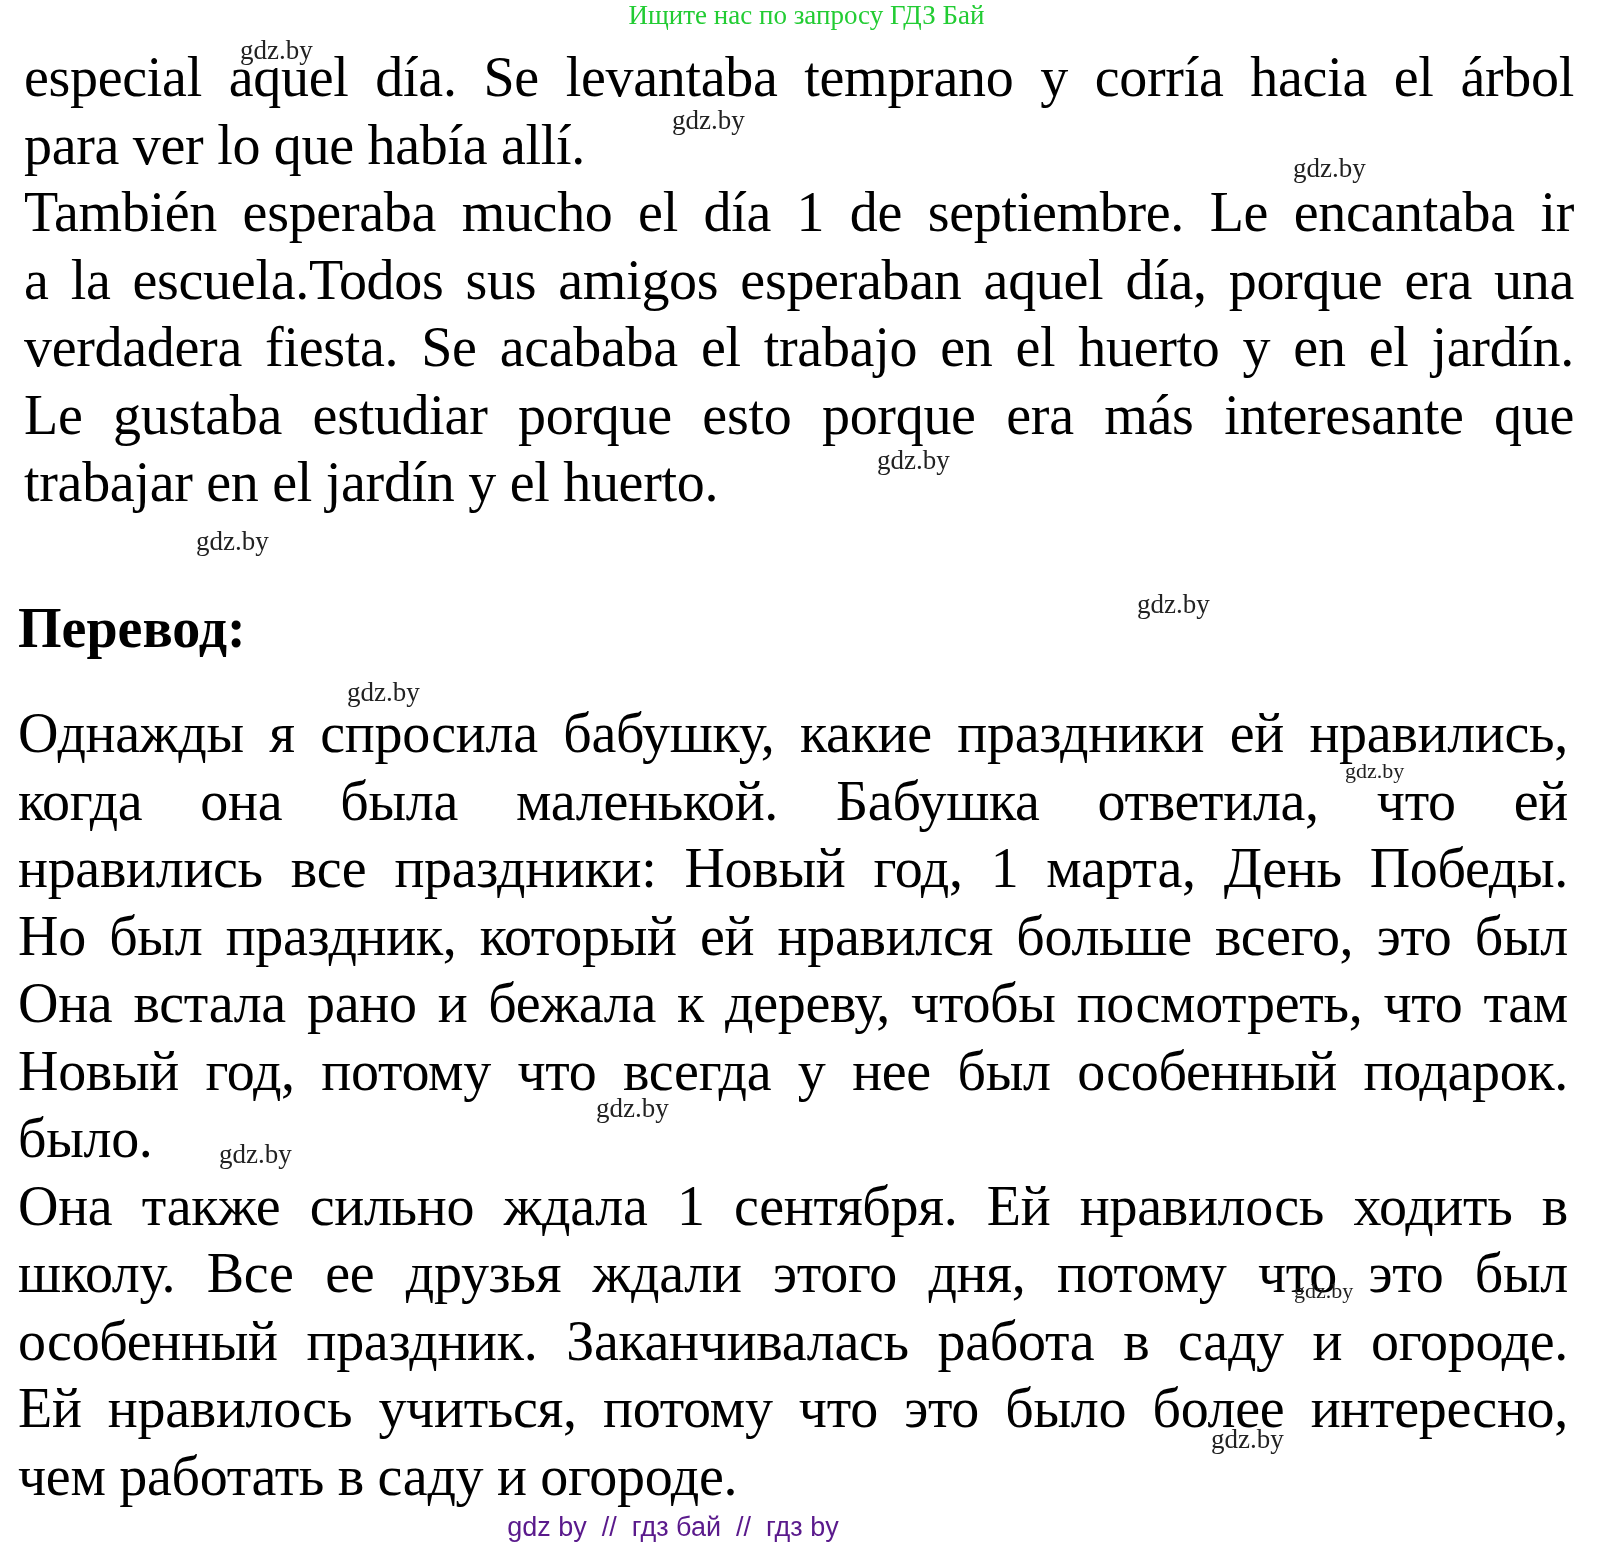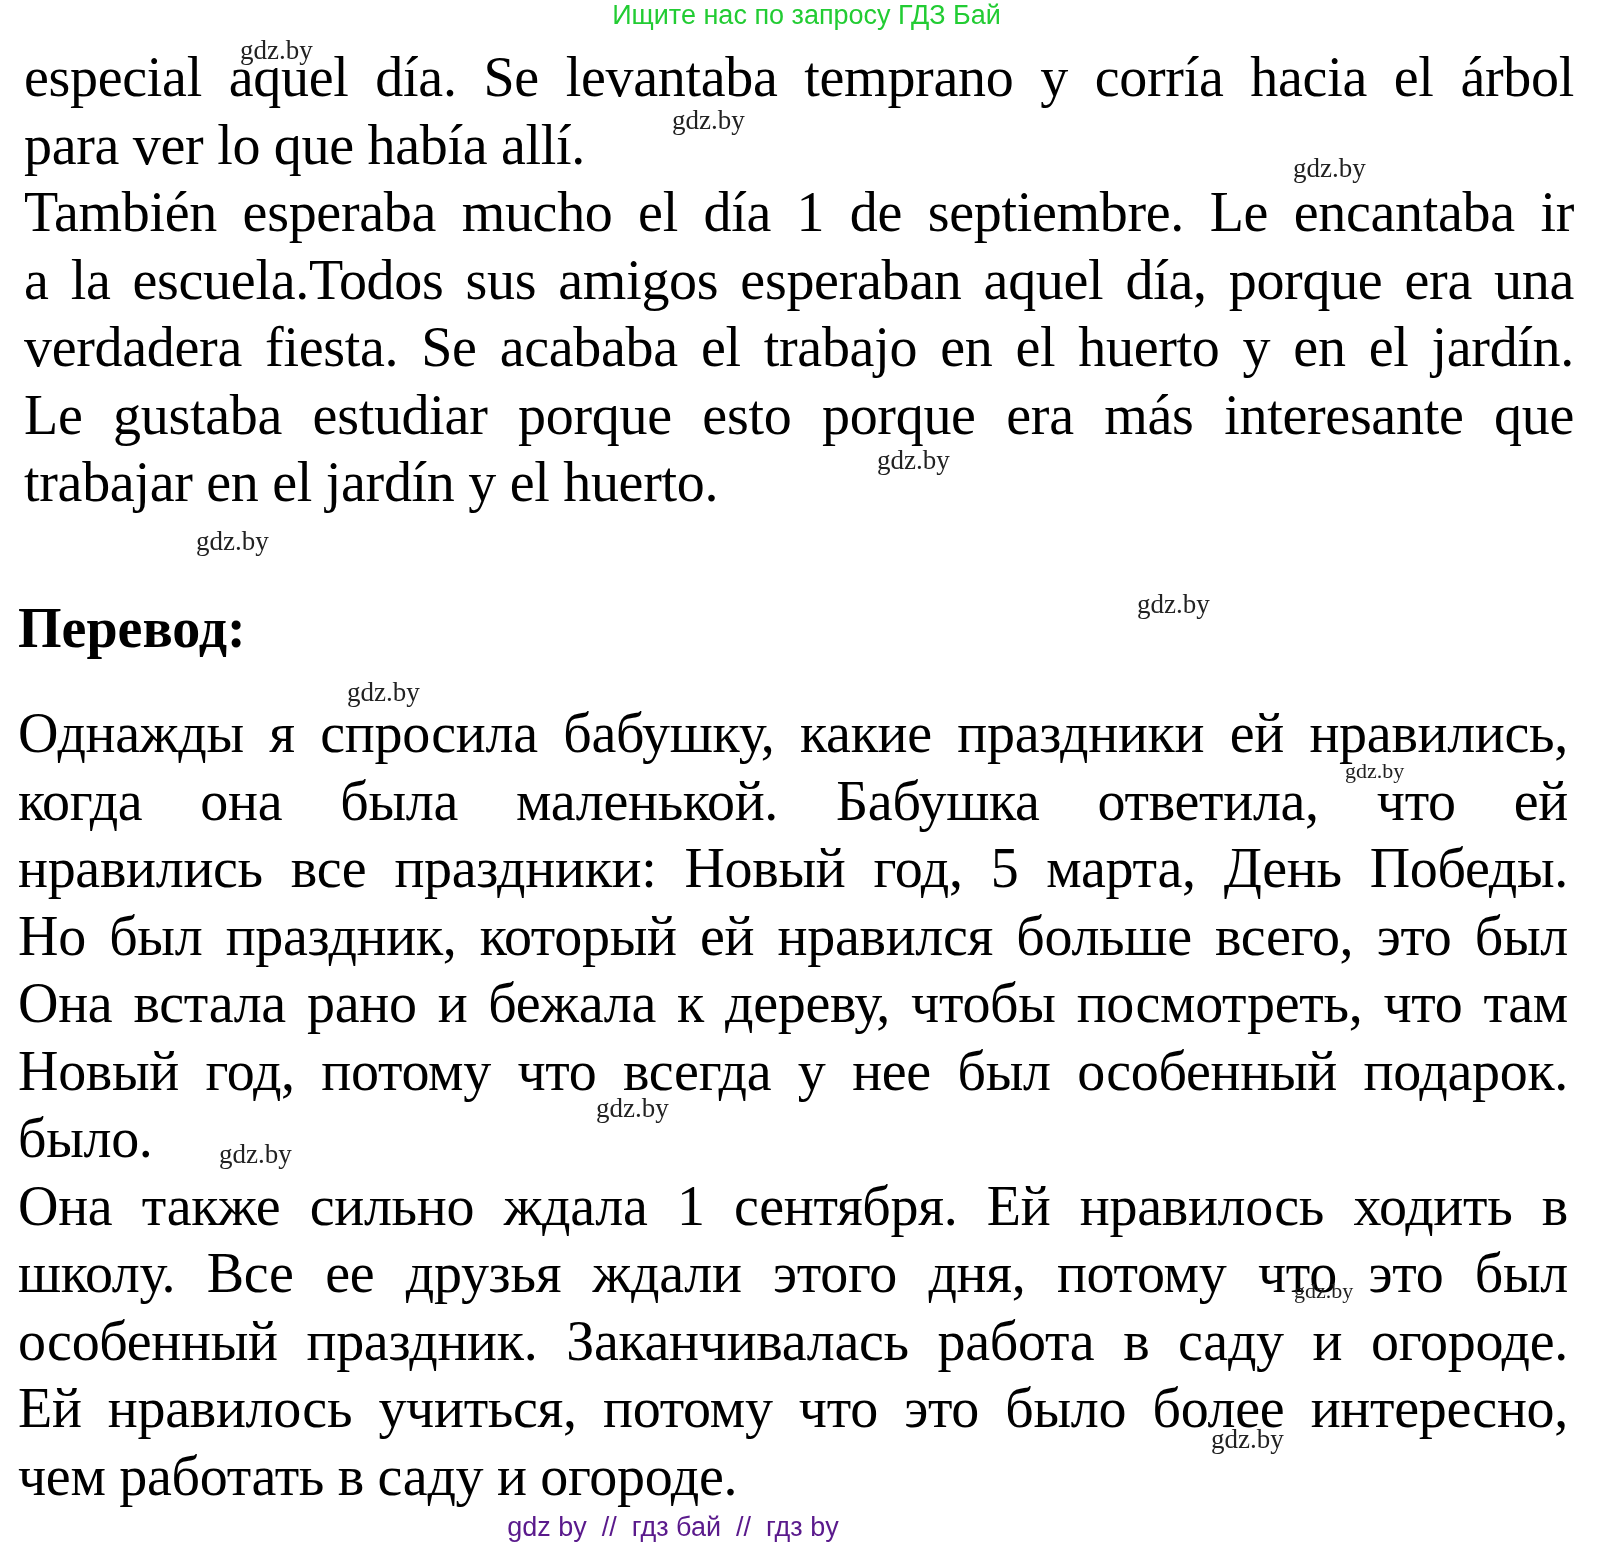--- a/index.html
+++ b/index.html
@@ -13,21 +13,21 @@
       position: relative;
       overflow: hidden;
       color: #000000;
     }
     .header-banner {
       position: absolute;
       top: 0;
       left: 0;
       width: 1613px;
       text-align: center;
-      font-family: Liberation Sans, sans-serif;
+      font-family: Liberation Serif, serif;
       font-size: 27px;
       line-height: 30px;
       color: #22cc33;
     }
     .footer-banner {
       position: absolute;
       top: 1512px;
       left: 0;
       width: 1346px;
       text-align: center;
@@ -90,21 +90,21 @@
   <span class="line">verdadera fiesta. Se acababa el trabajo en el huerto y en el jardín.</span>
   <span class="line">Le gustaba estudiar porque esto porque era más interesante que</span>
   <span class="line last">trabajar en el jardín y el huerto.</span>
 </div>
 
 <div class="section-heading">Перевод:</div>
 
 <div class="text-block" style="top: 700px;">
   <span class="line">Однажды я спросила бабушку, какие праздники ей нравились,</span>
   <span class="line">когда она была маленькой. Бабушка ответила, что ей</span>
-  <span class="line">нравились все праздники: Новый год, 5 марта, День Победы.</span>
+  <span class="line">нравились все праздники: Новый год, 1 марта, День Победы.</span>
   <span class="line">Но был праздник, который ей нравился больше всего, это был</span>
   <span class="line">Она встала рано и бежала к дереву, чтобы посмотреть, что там</span>
   <span class="line">Новый год, потому что всегда у нее был особенный подарок.</span>
   <span class="line last">было.</span>
   <span class="line">Она также сильно ждала 1 сентября. Ей нравилось ходить в</span>
   <span class="line">школу. Все ее друзья ждали этого дня, потому что это был</span>
   <span class="line">особенный праздник. Заканчивалась работа в саду и огороде.</span>
   <span class="line">Ей нравилось учиться, потому что это было более интересно,</span>
   <span class="line last">чем работать в саду и огороде.</span>
 </div>

